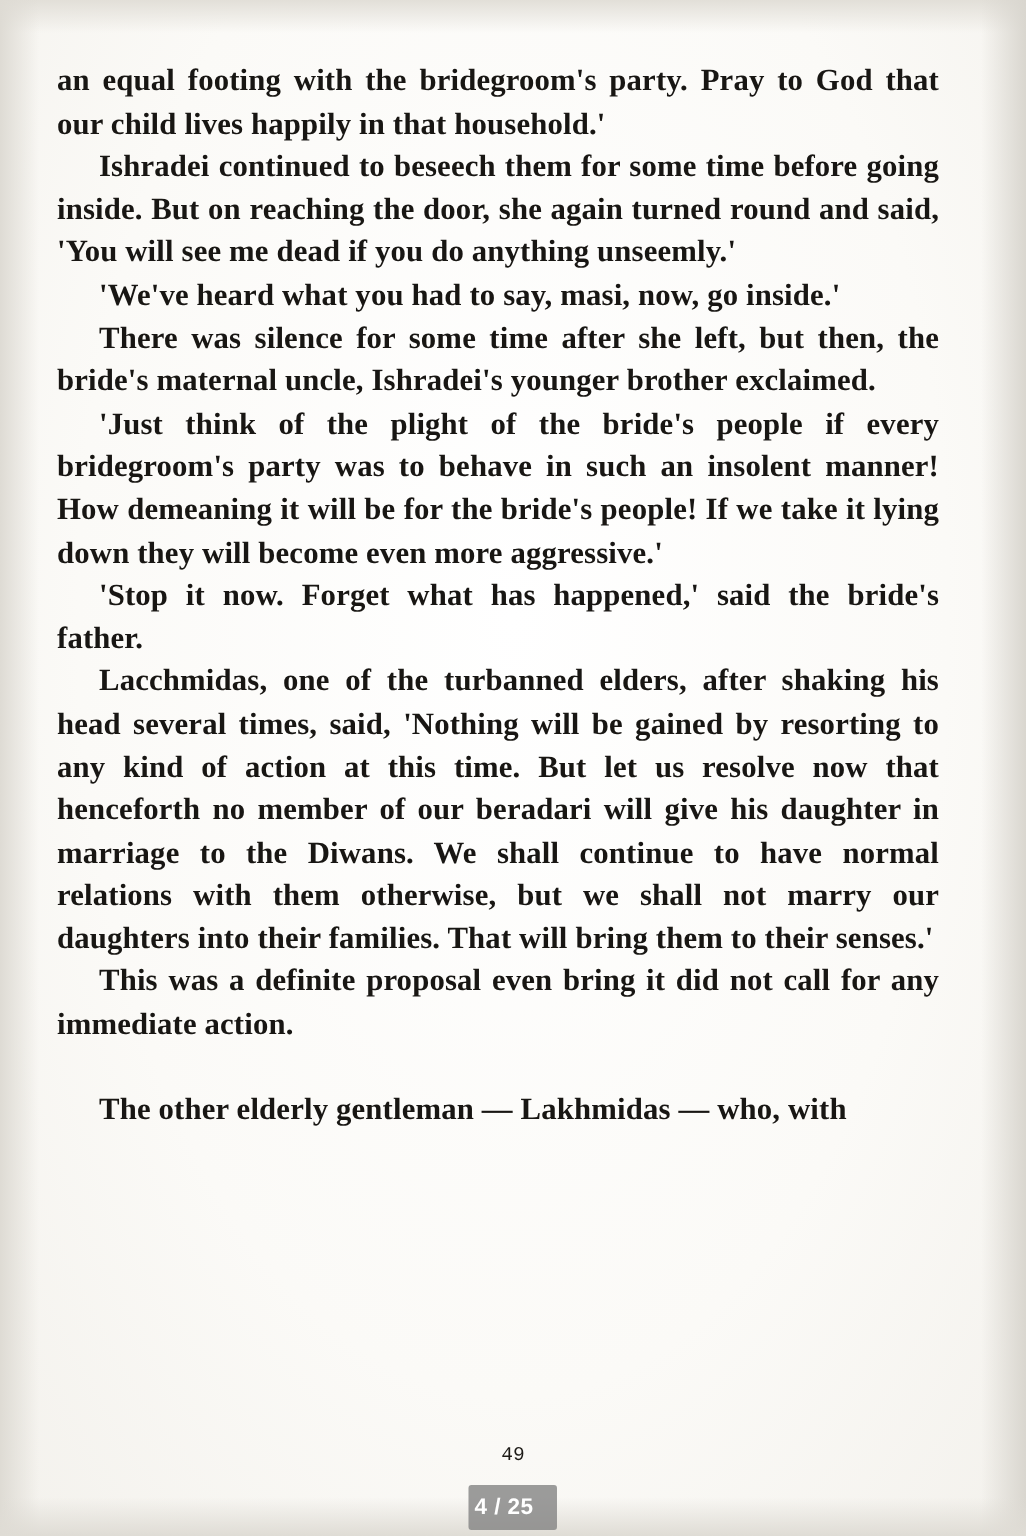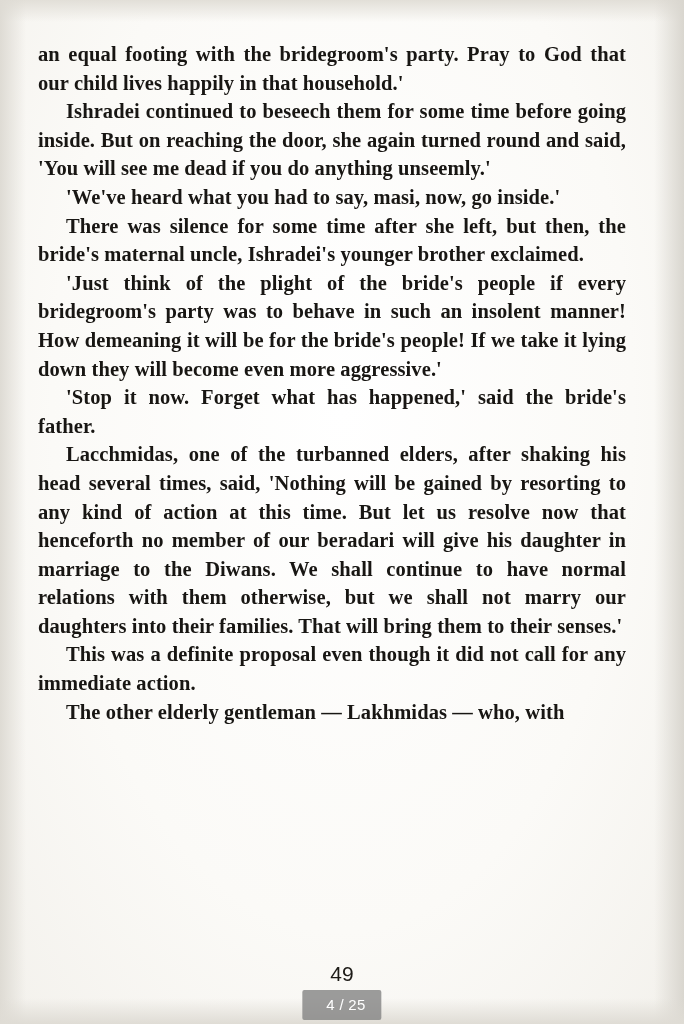--- a/index.html
+++ b/index.html
@@ -70,67 +70,69 @@
     margin: 0;
     text-indent: 0;
     font-weight: bold;
   }
   .text-block p.indent {
     text-indent: 28px;
   }
   
   .text-block p:last-child {
     text-align: left;
+    margin-top: 28px;
   }
 
   .folio {
     position: absolute;
     left: 0;
     right: 0;
     top: 962px;
     text-align: center;
-    font-size: 21px;
+    font-size: 13px;
     color: #1c1a16;
-    font-family: Liberation Sans, sans-serif;
+    font-family: Liberation Mono, monospace;
   }
 
   .page-indicator {
     position: absolute;
     left: 50%;
     transform: translateX(-50%);
     top: 990px;
     background: rgba(128,128,128,0.78);
     color: #ffffff;
     font-family: "Liberation Sans", sans-serif;
     font-size: 15px;
     line-height: 15px;
-    padding: 7px 16px 8px 24px;
+    padding: 7px 16px 8px 4px;
     border-radius: 2px;
     letter-spacing: 0.3px;
+    font-weight: bold;
   }
 </style>
 </head>
 <body>
 
 <div class="page">
 
   <div class="edge-top"></div>
   <div class="edge-left"></div>
   <div class="edge-right"></div>
   <div class="edge-bottom"></div>
 
   <div class="text-block">
     <p>an equal footing with the bridegroom's party. Pray to God that our child lives happily in that household.'</p>
     <p class="indent">Ishradei continued to beseech them for some time before going inside. But on reaching the door, she again turned round and said, 'You will see me dead if you do anything unseemly.'</p>
     <p class="indent">'We've heard what you had to say, masi, now, go inside.'</p>
     <p class="indent">There was silence for some time after she left, but then, the bride's maternal uncle, Ishradei's younger brother exclaimed.</p>
     <p class="indent">'Just think of the plight of the bride's people if every bridegroom's party was to behave in such an insolent manner! How demeaning it will be for the bride's people! If we take it lying down they will become even more aggressive.'</p>
     <p class="indent">'Stop it now. Forget what has happened,' said the bride's father.</p>
     <p class="indent">Lacchmidas, one of the turbanned elders, after shaking his head several times, said, 'Nothing will be gained by resorting to any kind of action at this time. But let us resolve now that henceforth no member of our beradari will give his daughter in marriage to the Diwans. We shall continue to have normal relations with them otherwise, but we shall not marry our daughters into their families. That will bring them to their senses.'</p>
-    <p class="indent">This was a definite proposal even though it did not call for any immediate action.</p>
+    <p class="indent">This was a definite proposal even bring it did not call for any immediate action.</p>
     <p class="indent">The other elderly gentleman — Lakhmidas — who, with</p>
   </div>
 
   <div class="folio">49</div>
 
   <div class="page-indicator">4 / 25</div>
 
 </div>
 
 </body></html>

